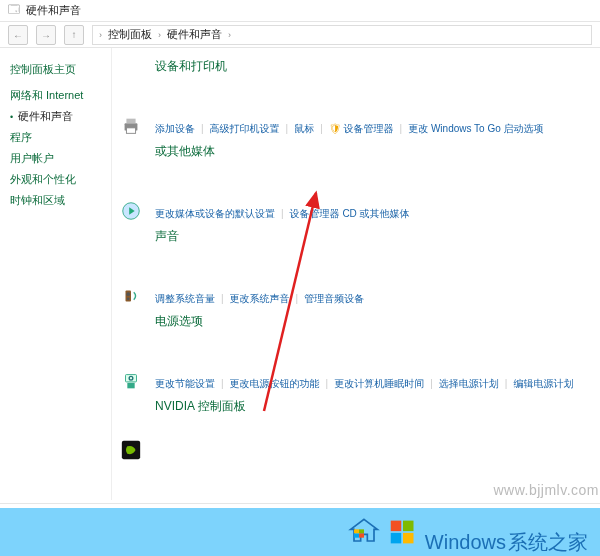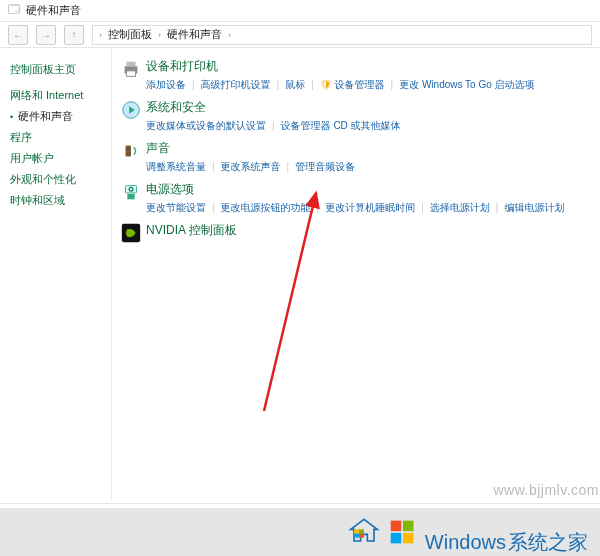--- a/index.html
+++ b/index.html
@@ -17,38 +17,38 @@
 
   .body { display: flex; height: 452px; position: relative; }
 
   .sidebar { width: 112px; padding: 10px 0 10px 10px; border-right: 1px solid #eee; }
   .sidebar .home { color: #0b6b3b; font-size: 11px; padding: 4px 0 8px 0; display: block; }
   .sidebar .item { display: block; padding: 3px 0; color: #0b6b3b; font-size: 11px; cursor: pointer; }
   .sidebar .item.selected { color: #222; font-weight: 400; }
   .sidebar .bullet { color: #0b6b3b; margin-right: 2px; font-size: 9px; display: inline-block; width: 6px; }
 
   .content { flex: 1; padding: 10px 8px; position: relative; overflow: hidden; }
-  .category { display: flex; gap: 4px; margin-bottom: 6px; }
+  .category { display: flex; gap: 13px; margin-bottom: 6px; align-items: flex-end; }
   .cat-icon { width: 22px; height: 22px; flex-shrink: 0; display: flex; align-items: center; justify-content: center; }
   .cat-body { flex: 1; }
   .cat-title { color: #0b6b3b; font-size: 12px; padding-bottom: 2px; cursor: pointer; }
-  .links { display: flex; flex-wrap: wrap; align-items: center; gap: 0; line-height: 1.6; }
+  .links { display: flex; flex-wrap: wrap; align-items: center; gap: 0; line-height: 1.6; margin-top: 44px; }
   .link { color: #1a63a8; font-size: 10px; cursor: pointer; white-space: nowrap; }
   .link .shield { color: #f0a500; margin-right: 2px; }
   .divider { color: #ccc; margin: 0 6px; font-size: 10px; }
 
   
   .ic-printer svg, .ic-autoplay svg, .ic-sound svg, .ic-power svg, .ic-nvidia svg { width: 22px; height: 22px; }
 
   
   .arrow { position: absolute; left: 112px; top: 93px; pointer-events: none; }
 
   .watermark { position: absolute; right: 1px; bottom: 58px; font-size: 14px; color: #bbb; letter-spacing: 0.5px; }
 
-  .footer { position: absolute; left: 0; bottom: 0; right: 0; height: 48px; display: flex; align-items: center; justify-content: flex-end; padding-right: 12px; gap: 8px; background: #e5e5e5; }
+  .footer { position: absolute; left: 0; bottom: 0; right: 0; height: 48px; display: flex; align-items: center; justify-content: flex-end; padding-right: 12px; gap: 8px; background: #7dd3fc; }
   .footer .logo { display: flex; align-items: center; gap: 6px; }
   .footer .logo svg { width: 28px; height: 28px; }
   .footer .brand { font-size: 20px; color: #1b6fb5; display: flex; align-items: baseline; gap: 2px; }
   .footer .brand .thin { font-weight: 300; }
   .footer .brand .cn { font-size: 20px; color: #1b6fb5; margin-top: 20px; }
   .footer .house svg { width: 34px; height: 30px; }
 
   .topborder { border-top: 1px solid #e6e6e6; position: absolute; left: 0; right: 0; bottom: 52px; }
 </style>
 </head>
@@ -112,21 +112,21 @@
         </div>
       </div>
       <div class="category">
         <div class="cat-icon ic-autoplay">
           <svg viewBox="0 0 24 24">
             <circle cx="12" cy="12" r="9" fill="#c9e6ff" stroke="#3a8"></circle>
             <polygon points="10,8 16,12 10,16" fill="#2a7"></polygon>
           </svg>
         </div>
         <div class="cat-body">
-          <div class="cat-title">系统和安全</div>
+          <div class="cat-title">或其他媒体</div>
           <div class="links">
             <span class="link"><span>更改媒体或设备的默认设置</span></span>
             <span class="divider">|</span>
             <span class="link"><span>设备管理器 CD 或其他媒体</span></span>
           </div>
         </div>
       </div>
       <div class="category">
         <div class="cat-icon ic-sound">
           <svg viewBox="0 0 24 24">

